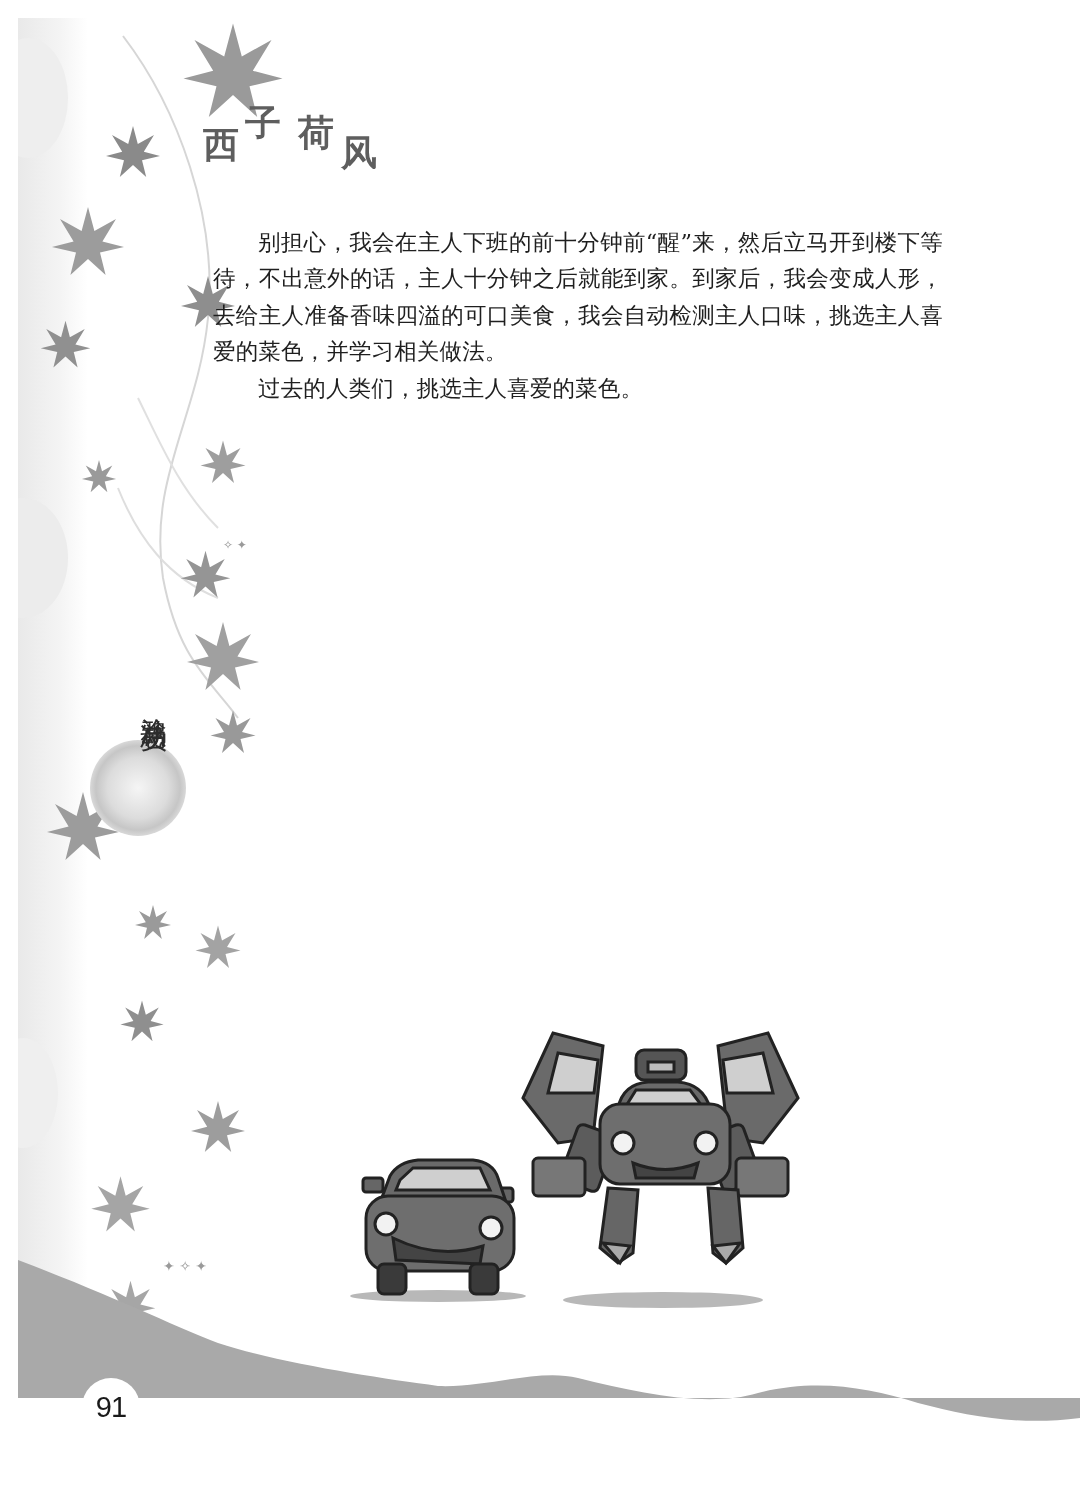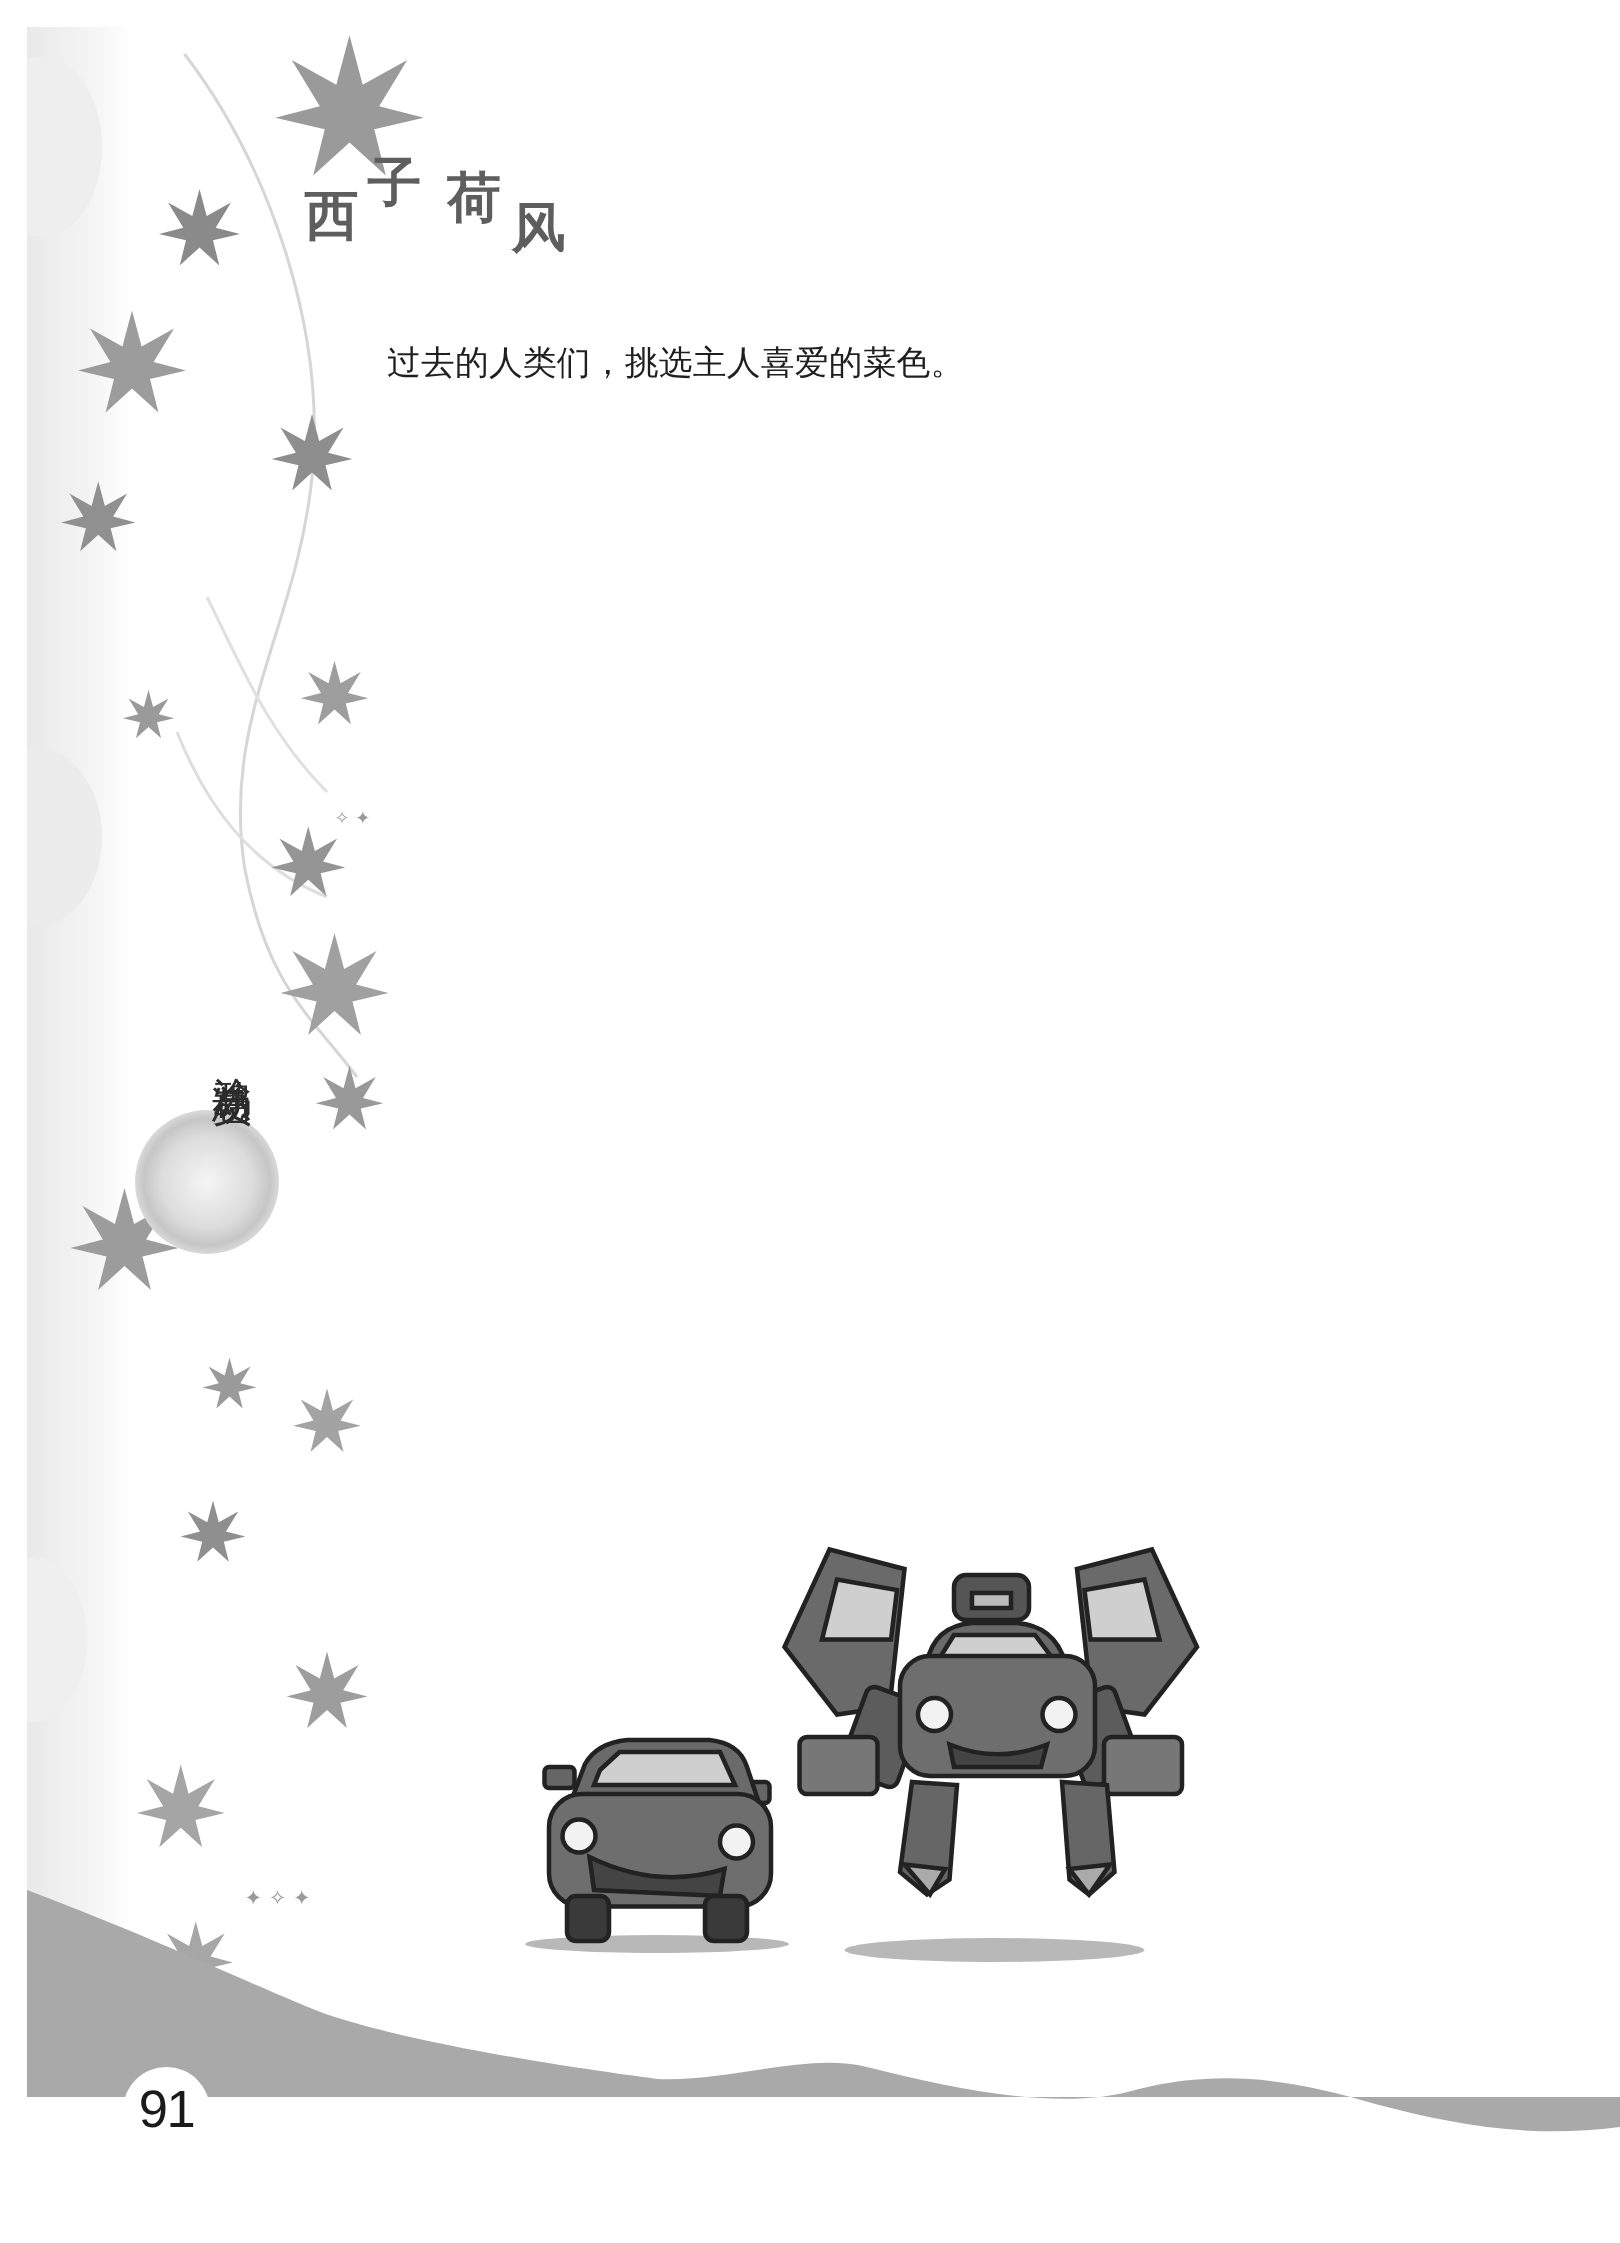--- a/index.html
+++ b/index.html
@@ -53,21 +53,21 @@
   }
 
   .illustration { position: absolute; left: 300px; top: 980px; width: 540px; height: 370px; }
 
   .wave { position: absolute; left: 0; top: 0; }
 
   .page-num {
     position: absolute; left: 64px; top: 1360px; width: 58px; height: 58px;
     border-radius: 50%; background: #ffffff;
     font-family: "Liberation Sans", "DejaVu Sans", sans-serif;
-    font-size: 35px; color: #1a1a1a; text-align: center; line-height: 58px;
+    font-size: 29px; color: #1a1a1a; text-align: center; line-height: 58px;
     letter-spacing: -1px;
   }
   .sparkle { position: absolute; color: #9a9a9a; font-family: "DejaVu Sans", sans-serif; }
 </style>
 </head>
 <body>
 
 <div class="page">
 
   <div class="left-band"></div>
@@ -140,20 +140,21 @@
   <span class="sparkle" style="left:205px;top:520px;font-size:12px;">✧ ✦</span>
 
   <div class="title-wrap">
     <span class="title-char" style="left:0px;top:24px;">西</span>
     <span class="title-char" style="left:42px;top:2px;">子</span>
     <span class="title-char" style="left:95px;top:12px;">荷</span>
     <span class="title-char" style="left:138px;top:32px;">风</span>
   </div>
 
   <div class="body-text">
+    <p class="indent">别担心，我会在主人下班的前十分钟前“醒”来，然后立马开到楼下等待，不出意外的话，主人十分钟之后就能到家。到家后，我会变成人形，去给主人准备香味四溢的可口美食，我会自动检测主人口味，挑选主人喜爱的菜色，并学习相关做法。</p>
     <p class="indent">过去的人类们，挑选主人喜爱的菜色。</p>
   </div>
 
 
   <div class="side-flower"></div>
   <div class="side-label">涂鸦总动员</div>
 
   <svg class="illustration" viewBox="0 0 540 370">
 
     <ellipse cx="120" cy="298" rx="88" ry="6" fill="#b8b8b8"></ellipse>

